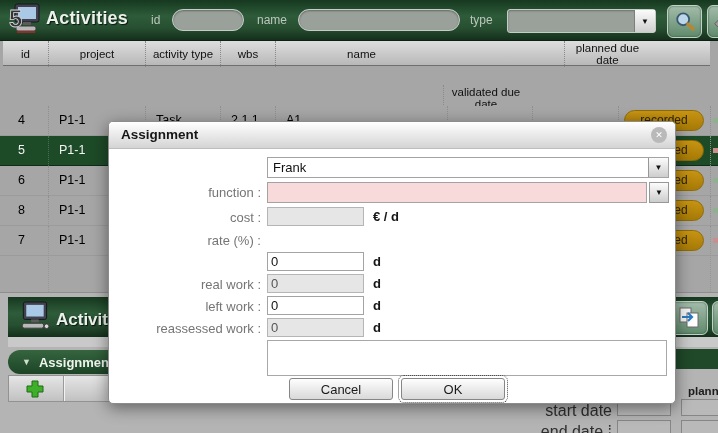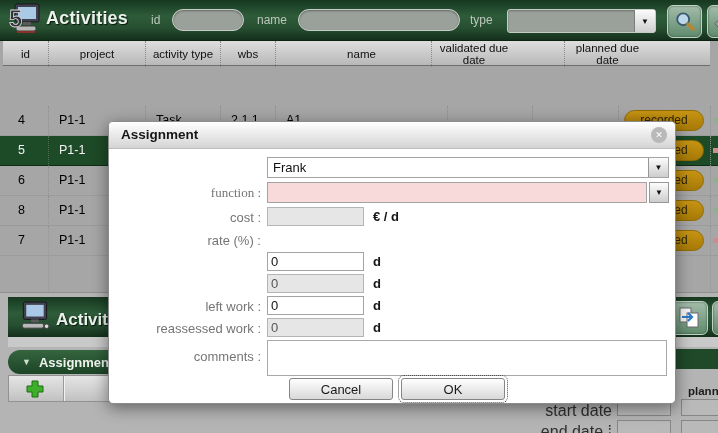--- a/index.html
+++ b/index.html
@@ -137,21 +137,21 @@
   </div>
 </div>
 
 <div class="table-section">
   <div class="thead">
       <div class="thcell" style="left: 0px; width: 45px;">id</div>
       <div class="thcell" style="left: 142px; width: 75px;">activity type</div>
       <div class="thcell" style="left: 45px; width: 97px;">project</div>
       <div class="thcell" style="left: 217px; width: 55px;">wbs</div>
       <div class="thcell" style="left: 272px; width: 172px;">name</div>
-      <div class="thcell" style="left: 428px; width: 85px;">validated due date</div>
+      <div class="thcell" style="left: 440px; width: 85px; margin-top: 44px;">validated due date</div>
       <div class="thcell" style="left: 561px; width: 86px;">planned due date</div>
     </div>
   <div>
       <div class="trow" style="top: 66px;">
         <div class="tcell first" style="left: 3px; width: 45px;">4</div>
         <div class="tcell" style="left: 48px; width: 97px;">P1-1</div>
         <div class="tcell" style="left: 145px; width: 75px;">Task</div>
         <div class="tcell" style="left: 220px; width: 55px;">2.1.1</div>
         <div class="tcell" style="left: 275px; width: 172px;">A1</div>
         <div class="tcell" style="left: 447px; width: 85px;"></div>
@@ -285,46 +285,46 @@
     <div class="modal-close">
         <span>✕</span>
       </div>
   </div>
 
   <div class="field combo" style="top:35px;">
     <span class="val">Frank</span>
     <div class="arrow-btn">▼</div>
   </div>
 
-  <div class="flabel" style="top:63px;font-family:Liberation Serif, serif;">function :</div>
+  <div class="flabel" style="top:63px;">function :</div>
   <div class="field pinkfield" style="top:60px;">
     
   </div>
   <div class="mini-arrow-btn" style="top:60px;">
       <span>▼</span>
     </div>
 
   <div class="flabel" style="top:88px;">cost :</div>
   <input class="field small disabled" style="top: 85px;" disabled="" value="">
   <div class="unit" style="top:87px;">€ / d</div>
 
   <div class="flabel" style="top:111px;">rate (%) :</div>
 
   <input class="field small" style="top: 130px;" value="0">
   <div class="unit" style="top:132px;">d</div>
 
+  <div class="flabel" style="top:155px;">real work :</div>
   <input class="field small disabled" style="top: 152px;" disabled="" value="0">
   <div class="unit" style="top:154px;">d</div>
 
   <div class="flabel" style="top:177px;">left work :</div>
   <input class="field small" style="top: 174px;" value="0">
   <div class="unit" style="top:176px;">d</div>
 
   <div class="flabel" style="top:199px;">reassessed work :</div>
   <input class="field small disabled" style="top: 196px;" disabled="" value="0">
   <div class="unit" style="top:198px;">d</div>
 
-  <div class="flabel" style="top:227px;">comments :</div>
   <textarea class="comments-area" style=""></textarea>
 
   <div class="dlg-btn" style="left:180px;width:104px;">Cancel</div>
   <div class="dlg-btn focus" style="left:292px;width:104px;">OK</div>
 </div>
 
 </body></html>

